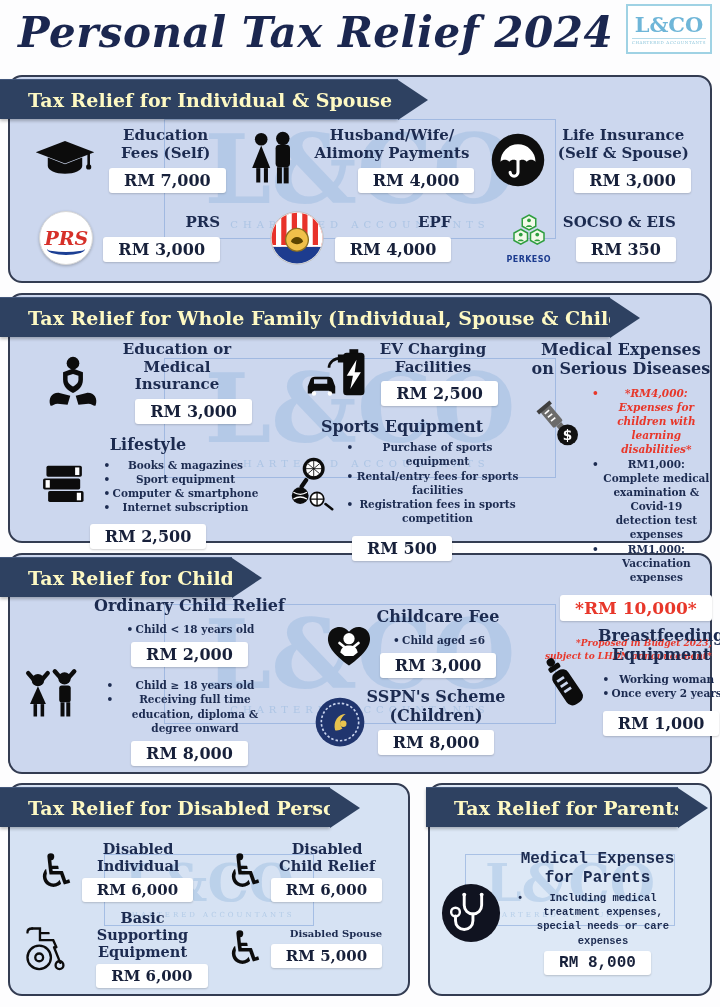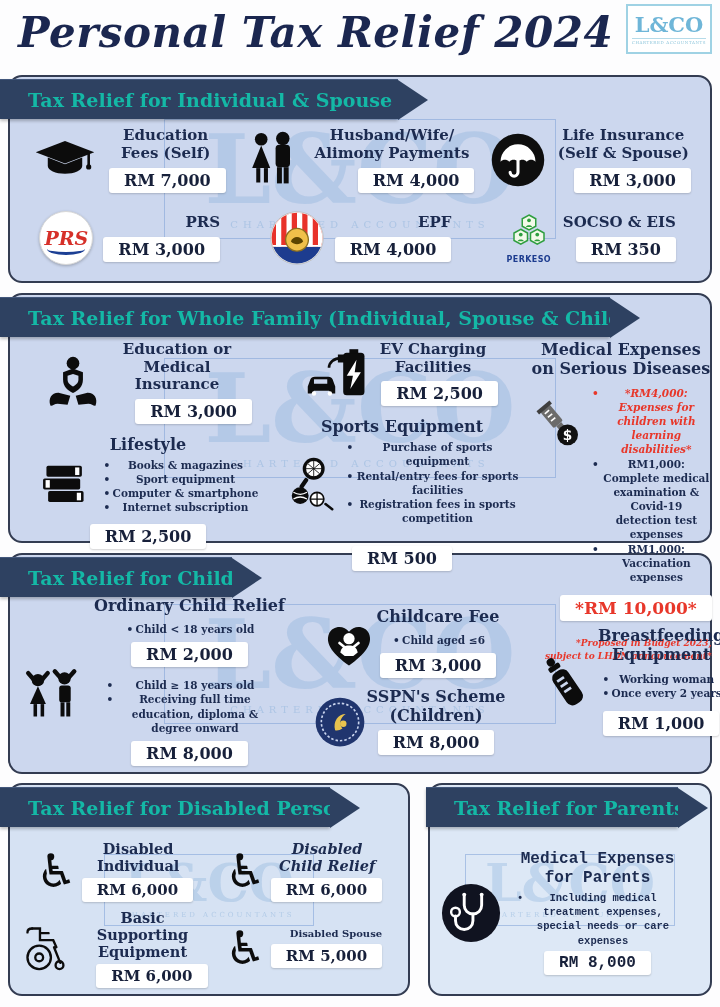--- a/index.html
+++ b/index.html
@@ -15,21 +15,21 @@
   .logo-sub{color:#8ec6dc;font-size:4px;letter-spacing:.6px;margin-top:3px;border-top:1px solid #b5dbe9;padding-top:1px;}
 
   
   .sec{position:absolute;}
   .panel{position:absolute;inset:0;background:#ccd7ee;border:2px solid #333c52;border-radius:14px;}
   .sec-light .panel{background:#d8e4f3;}
   .banner{position:absolute;top:4px;height:40px;background:#2e4161;z-index:6;display:flex;align-items:center;
           padding-left:28px;box-sizing:border-box;border-top:1px solid #42577c;box-shadow:0 2px 3px rgba(0,0,0,.25);}
   .banner::after{content:"";position:absolute;right:-30px;top:0;width:0;height:0;
                  border-top:20px solid transparent;border-bottom:20px solid transparent;border-left:30px solid #2e4161;}
-  .banner span{color:#14b8a6;font-weight:bold;font-size:19px;white-space:nowrap;}
+  .banner span{color:#fef9c3;font-weight:bold;font-size:19px;white-space:nowrap;}
 
   
   .wm{position:absolute;inset:0;display:flex;align-items:center;justify-content:center;z-index:1;pointer-events:none;}
   .wm-frame{border:1px solid rgba(125,160,215,.55);padding:2px 40px 8px;text-align:center;}
   .wm-text{font-size:95px;font-weight:bold;color:rgba(125,170,215,.30);line-height:1;}
   .wm-sub{font-size:10px;letter-spacing:5px;color:rgba(125,170,215,.40);margin-top:2px;}
   .sec-small .wm-text{font-size:52px;}
   .sec-small .wm-sub{font-size:7px;letter-spacing:3px;}
   .sec-small .wm-frame{padding:2px 18px 6px;}
 
@@ -306,21 +306,21 @@
                   <path d="M30 52h16M38 44v16" stroke="#0c0c0c" stroke-width="1.5"></path>
                   <path d="M48 58l8 6" stroke="#0c0c0c" stroke-width="3" stroke-linecap="round"></path>
                 </svg>
             </span>
             <ul class="bullets" style="max-width:175px;">
               <li>Purchase of sports equipment</li>
               <li>Rental/entry fees for sports facilities</li>
               <li>Registration fees in sports competition</li>
             </ul>
           </div>
-          <span class="chip" style="margin-top:18px;">RM 500</span>
+          <span class="chip" style="margin-top:8px;">RM 500</span>
         </div>
       </div>
 
       <div class="colstack" style="justify-content:flex-start;">
         <span class="item-label" style="font-size:16px;max-width:190px;">Medical Expenses on Serious Diseases</span>
         <div class="row" style="gap:4px;margin-top:4px;align-items:flex-start;">
           <span class="icon" style="margin-top:14px;">
             <svg width="56" height="58" viewBox="0 0 70 70">
                 <g transform="rotate(-40 32 28)">
                   <rect x="24" y="8" width="15" height="26" rx="2" fill="#6b6b6b"></rect>
@@ -469,21 +469,21 @@
         <span class="icon wc-glyph">♿</span>
         <span class="cell-body" style="max-width:110px;gap:4px;">
           <span class="item-label" style="font-size:14.5px;">Disabled Individual</span>
           <span class="chip" style="font-size:15px;">RM 6,000</span>
         </span>
       </div>
 
       <div class="cell" style="gap:6px;">
         <span class="icon wc-glyph">♿</span>
         <span class="cell-body" style="max-width:110px;gap:4px;">
-          <span class="item-label" style="font-size:14.5px;font-style:italic;">Disabled Child Relief</span>
+          <span class="item-label" style="font-size:14.5px;">Disabled Child Relief</span>
           <span class="chip" style="font-size:15px;">RM 6,000</span>
         </span>
       </div>
 
       <div class="cell" style="gap:6px;">
         <span class="icon">
           <svg width="50" height="50" viewBox="0 0 64 64" fill="none" stroke="#0c0c0c" stroke-width="3">
               <circle cx="22" cy="44" r="15"></circle>
               <circle cx="22" cy="44" r="5"></circle>
               <circle cx="48" cy="54" r="5"></circle>

